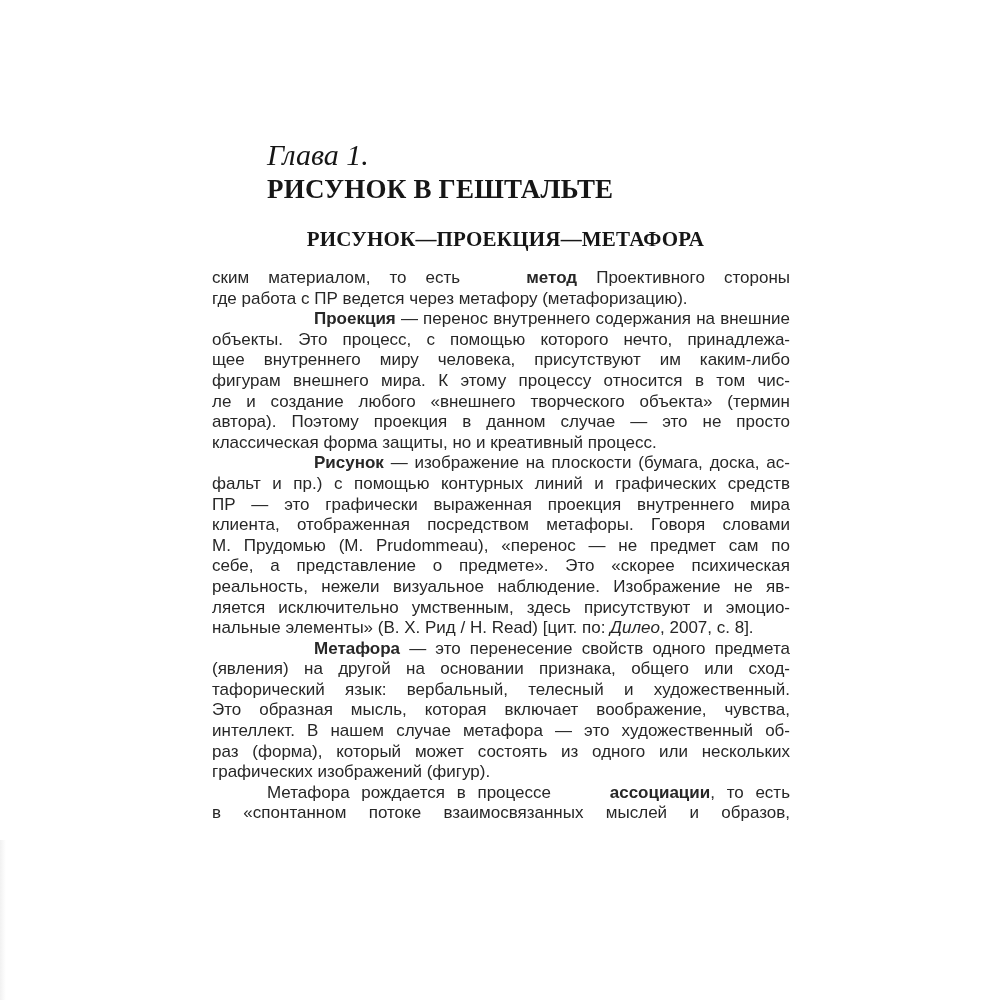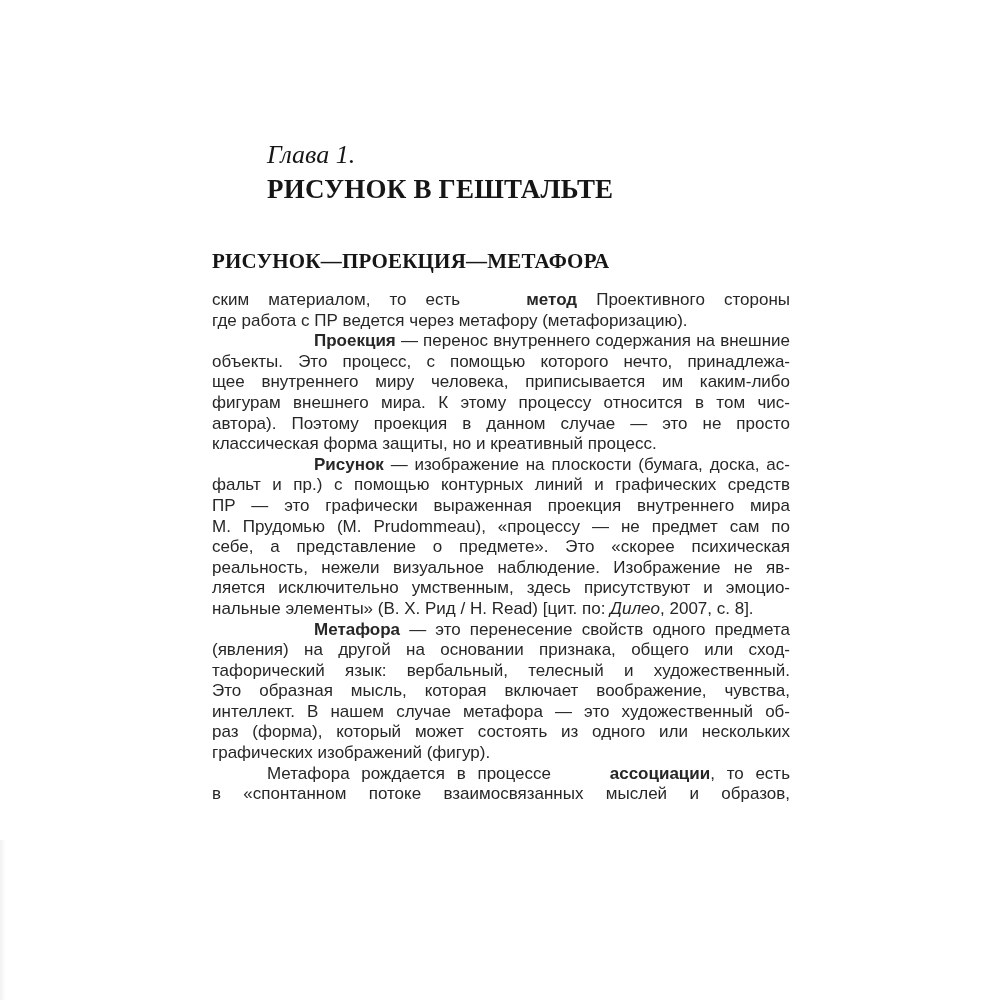--- a/index.html
+++ b/index.html
@@ -21,34 +21,34 @@
     width: 578px;
   }
   .chapter-block {
     margin-top: 137px;
     margin-left: 55px;
     font-family: "Liberation Serif", serif;
     color: #161616;
   }
   .chapter-label {
     font-style: italic;
-    font-size: 26px;
+    font-size: 30px;
     line-height: 35px;
     margin-top: 15px;
   }
   .chapter-title {
     margin: 0;
     font-weight: bold;
     font-size: 27px;
     line-height: 35px;
     letter-spacing: 0.2px;
   }
   .section-title {
-    margin: 41px 86px 0 0;
-    text-align: left;
+    margin: 19px 86px 0 0;
+    text-align: right;
     font-family: "Liberation Serif", serif;
     font-weight: bold;
     font-size: 21px;
     line-height: 27px;
     color: #161616;
     letter-spacing: 0.2px;
   }
   .body-text {
     margin-top: 15px;
     font-family: "Liberation Sans", sans-serif;
@@ -89,30 +89,32 @@
     </div>
     <h2 class="section-title">РИСУНОК—ПРОЕКЦИЯ—МЕТАФОРА</h2>
     <div class="body-text">
         <div class="para">
           <div class="line"><span>ским материалом, то есть </span><span class="bold">метод</span><span> Проективного стороны </span><span class="bold">(ПР)</span><span>,</span></div>
           <div class="line last"><span>где работа с ПР ведется через метафору (метафоризацию).</span></div>
         </div>
         <div class="para">
           <div class="line first"><span class="bold">Проекция</span><span> — перенос внутреннего содержания на внешние</span></div>
           <div class="line"><span>объекты. Это процесс, с помощью которого нечто, принадлежа-</span></div>
-          <div class="line"><span>щее внутреннего миру человека, приписывается им каким-либо</span></div>
+          <div class="line"><span>щее внутреннего миру человека, присутствуют им каким-либо</span></div>
           <div class="line"><span>фигурам внешнего мира. К этому процессу относится в том чис-</span></div>
+          <div class="line"><span>ле и создание любого «внешнего творческого объекта» (термин</span></div>
           <div class="line"><span>автора). Поэтому проекция в данном случае — это не просто</span></div>
           <div class="line last"><span>классическая форма защиты, но и креативный процесс.</span></div>
         </div>
         <div class="para">
           <div class="line first"><span class="bold">Рисунок</span><span> — изображение на плоскости (бумага, доска, ас-</span></div>
           <div class="line"><span>фальт и пр.) с помощью контурных линий и графических средств</span></div>
           <div class="line"><span>ПР — это графически выраженная проекция внутреннего мира</span></div>
-          <div class="line"><span>М. Прудомью (M. Prudommeau), «процессу — не предмет сам по</span></div>
+          <div class="line"><span>клиента, отображенная посредством метафоры. Говоря словами</span></div>
+          <div class="line"><span>М. Прудомью (M. Prudommeau), «перенос — не предмет сам по</span></div>
           <div class="line"><span>себе, а представление о предмете». Это «скорее психическая</span></div>
           <div class="line"><span>реальность, нежели визуальное наблюдение. Изображение не яв-</span></div>
           <div class="line"><span>ляется исключительно умственным, здесь присутствуют и эмоцио-</span></div>
           <div class="line last"><span>нальные элементы» (В. Х. Рид / H. Read) [цит. по: </span><span class="italic">Дилео</span><span>, 2007, с. 8].</span></div>
         </div>
         <div class="para">
           <div class="line first"><span class="bold">Метафора</span><span> — это перенесение свойств одного предмета</span></div>
           <div class="line"><span>(явления) на другой на основании признака, общего или сход-</span></div>
           <div class="line"><span>тафорический язык: вербальный, телесный и художественный.</span></div>
           <div class="line"><span>Это образная мысль, которая включает воображение, чувства,</span></div>

